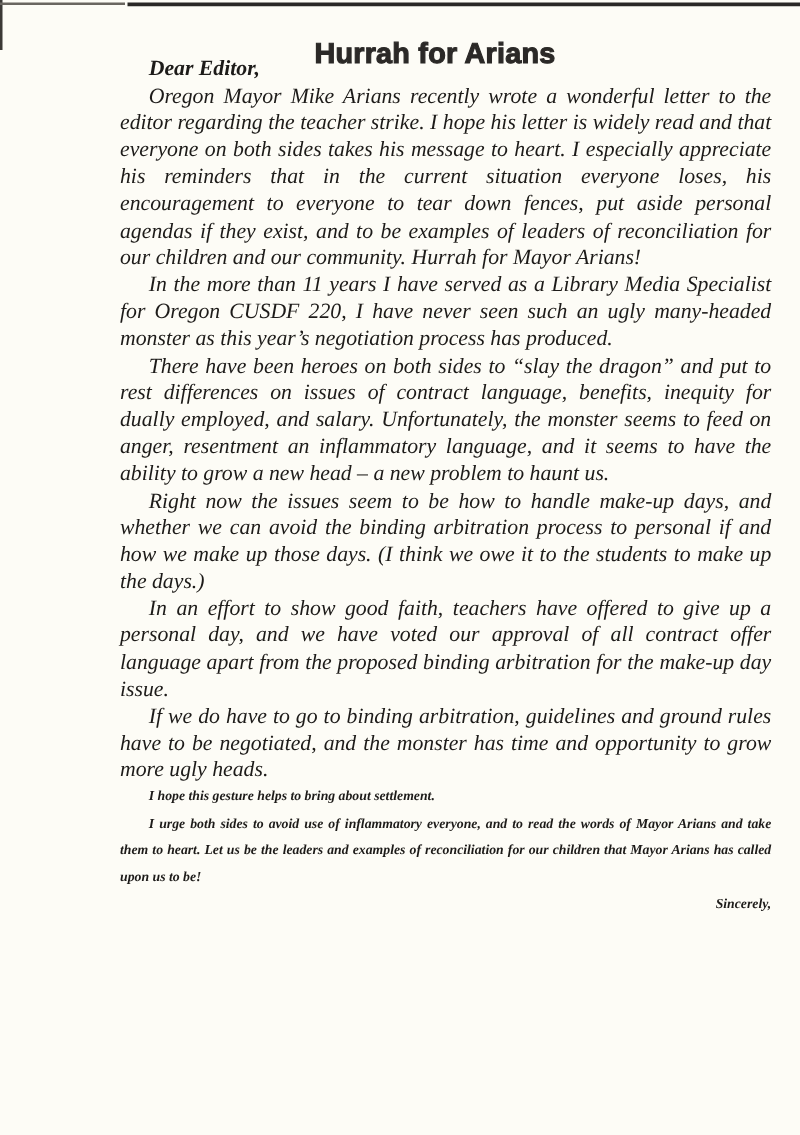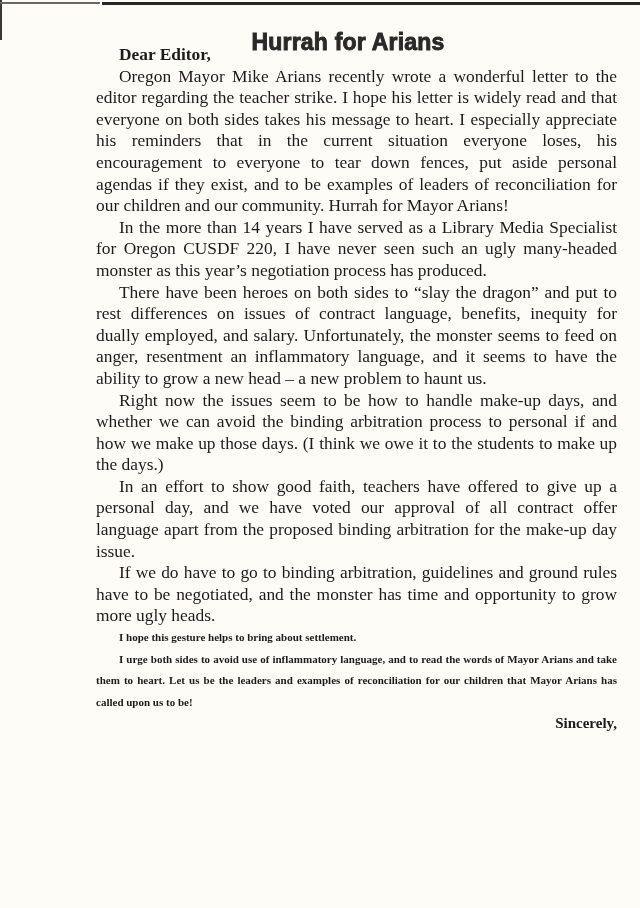--- a/index.html
+++ b/index.html
@@ -46,20 +46,21 @@
       -webkit-text-stroke: 0.9px #2b2927;
       padding-left: 56px;
     }
     .letter {
       position: absolute;
       left: 96px;
       top: 44px;
       width: 521px;
       font-size: 17.4px;
       line-height: 21.6px;
+      font-style: italic;
     }
     .salutation {
       font-weight: bold;
       padding-left: 23px;
       margin: 0;
     }
     .para {
       margin: 0;
       text-indent: 23px;
       text-align: justify;
@@ -69,36 +70,36 @@
       font-family: "Liberation Serif", "DejaVu Serif", serif;
       font-size: 11px;
     }
     .para.last-bold-block {
       text-indent: 23px;
     }
     .closing {
       text-align: right;
       font-weight: bold;
       margin: 0;
-      font-size: 15px;
+      font-size: 11px;
     }
   </style>
 </head>
 <body>
 
 <div class="edge-left"></div>
 <div class="top-rule-left"></div>
 <div class="top-rule-main"></div>
 
 <h1 class="headline">Hurrah for Arians</h1>
 
 <div class="letter">
   <p class="salutation">Dear Editor,</p>
   <p class="para">Oregon Mayor Mike Arians recently wrote a wonderful letter to the editor regarding the teacher strike. I hope his letter is widely read and that everyone on both sides takes his message to heart. I especially appreciate his reminders that in the current situation everyone loses, his encouragement to everyone to tear down fences, put aside personal agendas if they exist, and to be examples of leaders of reconciliation for our children and our community.  Hurrah for Mayor Arians!</p>
-  <p class="para">In the more than 14 years I have served as a Library Media Specialist for Oregon CUSDF 220, I have never seen such an ugly many-headed monster as this year’s negotiation process has produced.</p>
+  <p class="para">In the more than 11 years I have served as a Library Media Specialist for Oregon CUSDF 220, I have never seen such an ugly many-headed monster as this year’s negotiation process has produced.</p>
   <p class="para">There have been heroes on both sides to “slay the dragon” and put to rest differences on issues of contract language, benefits, inequity for dually employed, and salary.  Unfortunately, the monster seems to feed on anger, resentment an inflammatory language, and it seems to have the ability to grow a new head – a new problem to haunt us.</p>
   <p class="para">Right now the issues seem to be how to handle make-up days, and whether we can avoid the binding arbitration process to personal if and how we make up those days.  (I think we owe it to the students to make up the days.)</p>
   <p class="para">In an effort to show good faith, teachers have offered to give up a personal day, and we have voted our approval of all contract offer language apart from the proposed binding arbitration for the make-up day issue.</p>
   <p class="para">If we do have to go to binding arbitration, guidelines and ground rules have to be negotiated, and the monster has time and opportunity to grow more ugly heads.</p>
   <p class="para bold">I hope this gesture helps to bring about settlement.</p>
-  <p class="para bold last-bold-block">I urge both sides to avoid use of inflammatory language, and to read the words of Mayor Arians and take them to heart. Let us be the leaders and examples of reconciliation for our children that Mayor Arians has called upon us to be!</p>
+  <p class="para bold last-bold-block">I urge both sides to avoid use of inflammatory everyone, and to read the words of Mayor Arians and take them to heart. Let us be the leaders and examples of reconciliation for our children that Mayor Arians has called upon us to be!</p>
   <p class="closing">Sincerely,</p>
 </div>
 
 </body></html>

